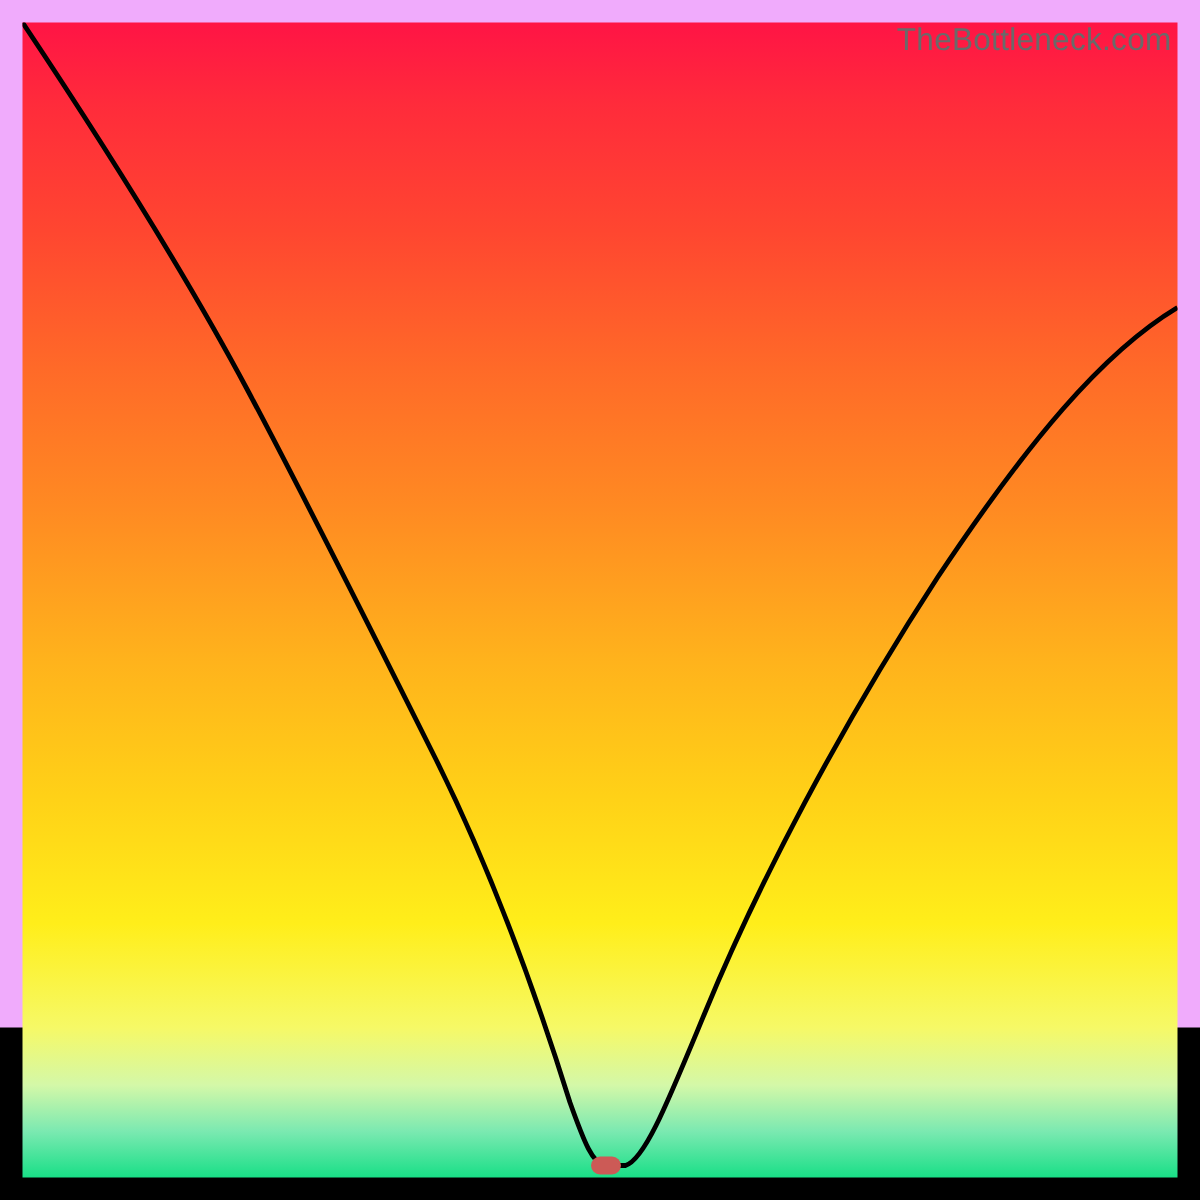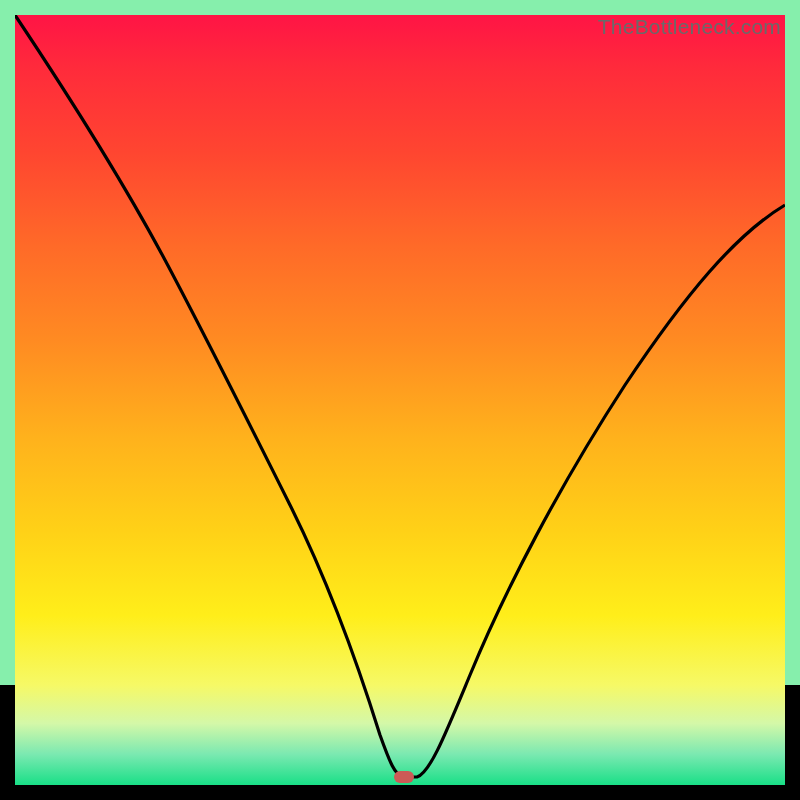--- a/index.html
+++ b/index.html
@@ -8,21 +8,21 @@
     width: 800px;
     height: 800px;
     background: #000;
     font-family: Arial, Helvetica, sans-serif;
     overflow: hidden;
   }
   .frame {
     position: relative;
     width: 800px;
     height: 685px;
-    background: #86efac;
+    background: #f0abfc;
   }
   .plot-area {
     position: absolute;
     left: 15px;
     top: 15px;
     width: 770px;
     height: 770px;
     background: linear-gradient(
       to bottom,
       #ff1445 0%,

